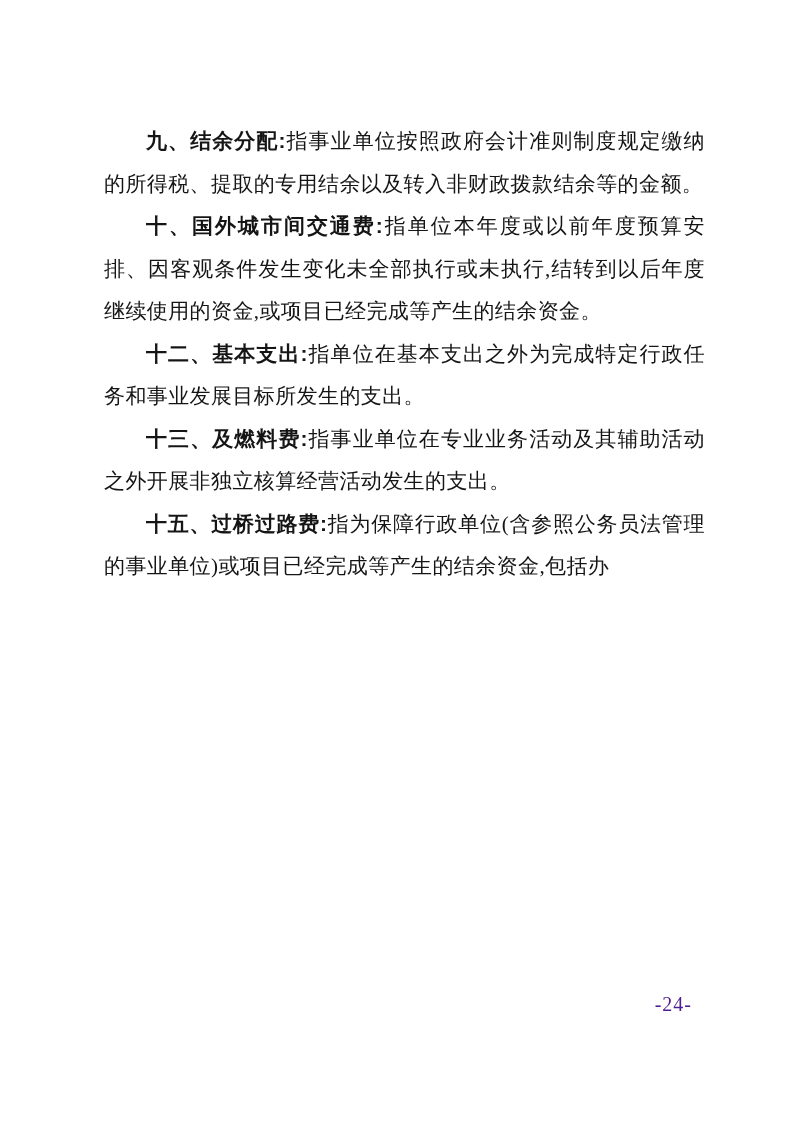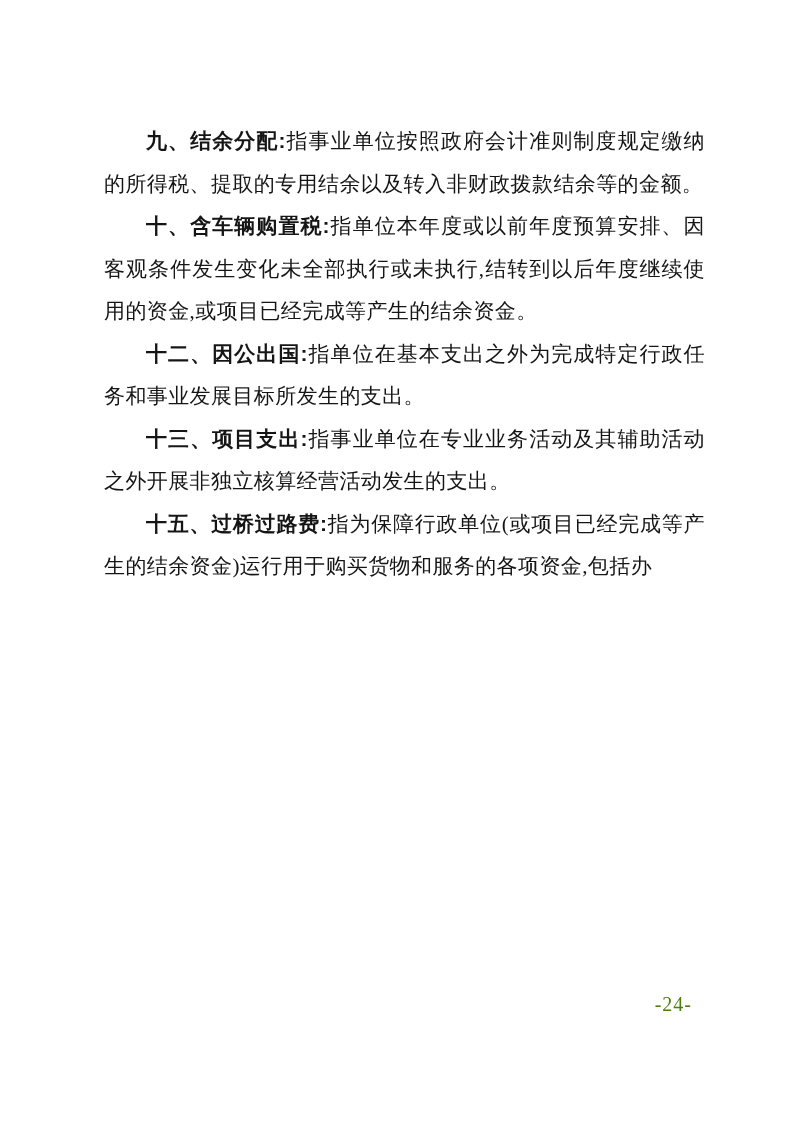--- a/index.html
+++ b/index.html
@@ -42,29 +42,29 @@
   }
   .def {
     font-weight: normal;
   }
   .page-number {
     position: absolute;
     top: 993px;
     right: 101px;
     font-size: 20px;
     letter-spacing: 1px;
-    color: #4d7c0f;
+    color: #4c1d95;
     font-family: "Liberation Serif", "DejaVu Serif", serif;
   }
 </style>
 </head>
 <body>
 
 <div class="page">
   <div class="content">
       <p class="para"><span class="term">九、结余分配:</span><span class="def">指事业单位按照政府会计准则制度规定缴纳的所得税、提取的专用结余以及转入非财政拨款结余等的金额。</span></p>
-      <p class="para"><span class="term">十、含车辆购置税:</span><span class="def">指单位本年度或以前年度预算安排、因客观条件发生变化未全部执行或未执行,结转到以后年度继续使用的资金,或项目已经完成等产生的结余资金。</span></p>
-      <p class="para"><span class="term">十二、因公出国:</span><span class="def">指单位在基本支出之外为完成特定行政任务和事业发展目标所发生的支出。</span></p>
-      <p class="para"><span class="term">十三、项目支出:</span><span class="def">指事业单位在专业业务活动及其辅助活动之外开展非独立核算经营活动发生的支出。</span></p>
-      <p class="para"><span class="term">十五、过桥过路费:</span><span class="def">指为保障行政单位(或项目已经完成等产生的结余资金)运行用于购买货物和服务的各项资金,包括办</span></p>
+      <p class="para"><span class="term">十、国外城市间交通费:</span><span class="def">指单位本年度或以前年度预算安排、因客观条件发生变化未全部执行或未执行,结转到以后年度继续使用的资金,或项目已经完成等产生的结余资金。</span></p>
+      <p class="para"><span class="term">十二、基本支出:</span><span class="def">指单位在基本支出之外为完成特定行政任务和事业发展目标所发生的支出。</span></p>
+      <p class="para"><span class="term">十三、及燃料费:</span><span class="def">指事业单位在专业业务活动及其辅助活动之外开展非独立核算经营活动发生的支出。</span></p>
+      <p class="para"><span class="term">十五、过桥过路费:</span><span class="def">指为保障行政单位(含参照公务员法管理的事业单位)或项目已经完成等产生的结余资金,包括办</span></p>
     </div>
   <div class="page-number">-24-</div>
 </div>
 
 </body></html>

